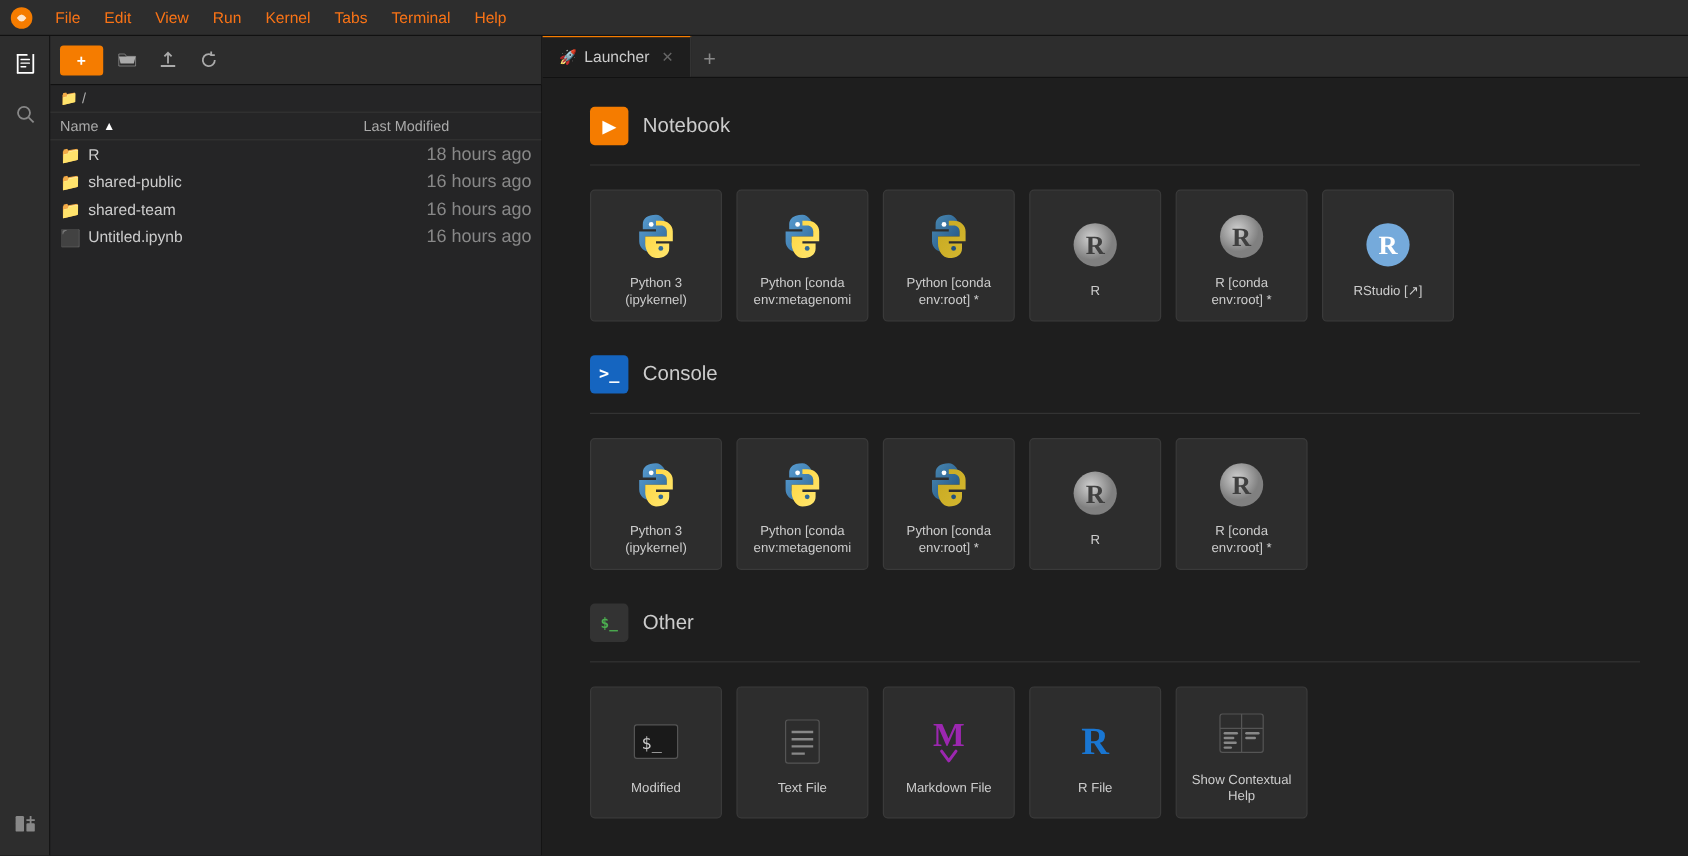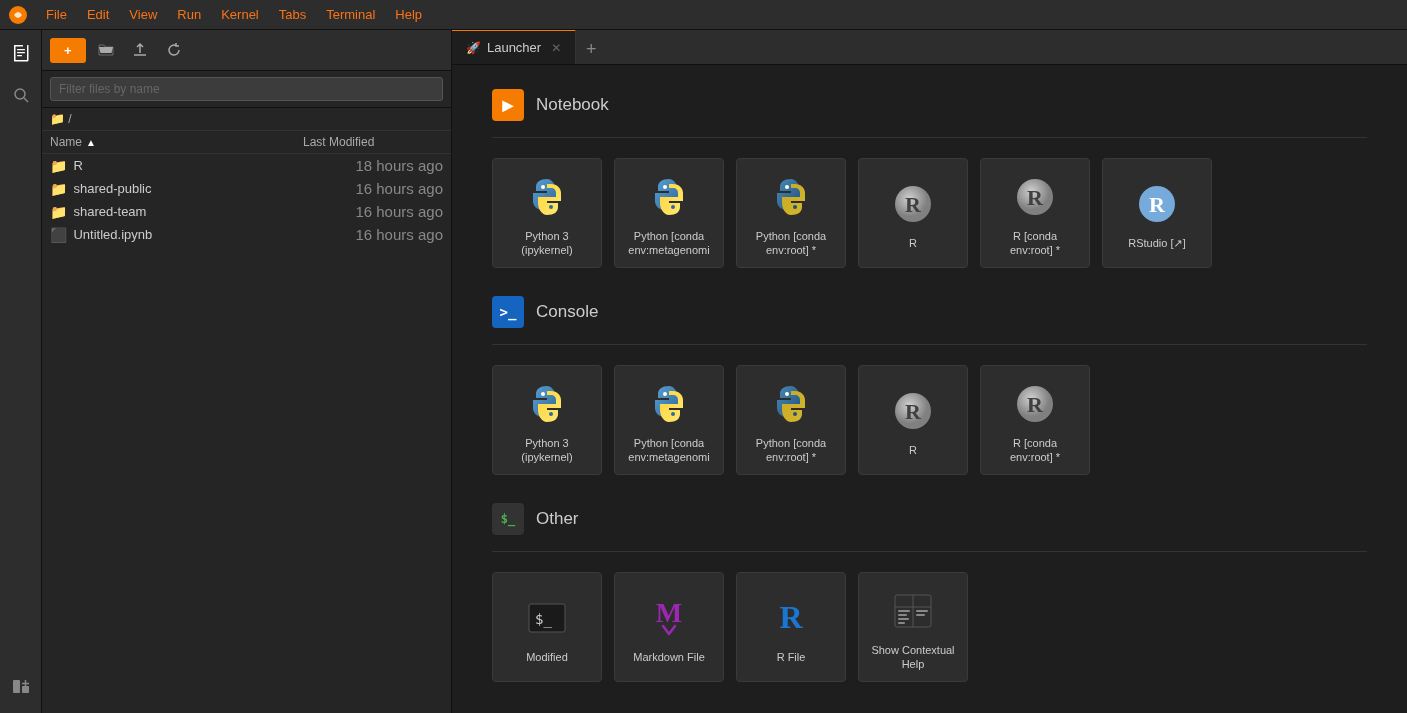--- a/index.html
+++ b/index.html
@@ -378,23 +378,20 @@
         </svg>
       </button>
       <button class="toolbar-icon-btn" title="Refresh">
         <svg width="16" height="16" viewBox="0 0 16 16" fill="none" stroke="#aaa" stroke-width="1.5">
           <path d="M13 8 A5 5 0 1 1 10 3.5"></path>
           <path d="M10 1 L10 4 L13 4"></path>
         </svg>
       </button>
     </div>
 
-    <div class="search-bar">
-      <input class="search-input" type="text" placeholder="Filter files by name" style="">
-    </div>
 
     <div class="breadcrumb-row">
       <span>📁</span>
       <span>/</span>
     </div>
 
     <div class="file-list-header">
       <div class="col-name">
         <span>Name</span>
         <span class="sort-arrow">▲</span>
@@ -681,20 +678,32 @@
         <div class="launcher-card">
           <div class="card-icon">
             <svg width="44" height="44" viewBox="0 0 44 44">
               <rect x="4" y="8" width="36" height="28" rx="2" fill="#1a1a1a" stroke="#555" stroke-width="1"></rect>
               <text x="10" y="28" font-family="monospace" font-size="14" fill="#ccc">$_</text>
             </svg>
           </div>
           <span class="card-label">Modified</span>
         </div>
 
+        <div class="launcher-card">
+          <div class="card-icon">
+            <svg width="44" height="44" viewBox="0 0 44 44">
+              <rect x="8" y="4" width="28" height="36" rx="2" fill="#2d2d2d" stroke="#555" stroke-width="1"></rect>
+              <line x1="13" y1="14" x2="31" y2="14" stroke="#888" stroke-width="2"></line>
+              <line x1="13" y1="20" x2="31" y2="20" stroke="#888" stroke-width="2"></line>
+              <line x1="13" y1="26" x2="31" y2="26" stroke="#888" stroke-width="2"></line>
+              <line x1="13" y1="32" x2="24" y2="32" stroke="#888" stroke-width="2"></line>
+            </svg>
+          </div>
+          <span class="card-label">Text File</span>
+        </div>
 
         <div class="launcher-card">
           <div class="card-icon">
             <svg width="44" height="44" viewBox="0 0 44 44">
               <text x="22" y="26" text-anchor="middle" font-family="serif" font-size="28" font-weight="bold" fill="#9c27b0">M</text>
               <path d="M16 30 L22 38 L28 30" stroke="#9c27b0" stroke-width="2.5" fill="none" stroke-linecap="round" stroke-linejoin="round"></path>
             </svg>
           </div>
           <span class="card-label">Markdown File</span>
         </div>

